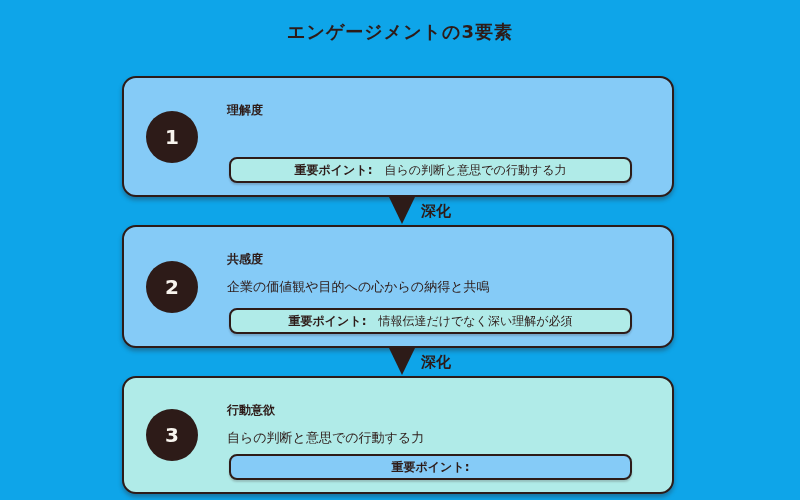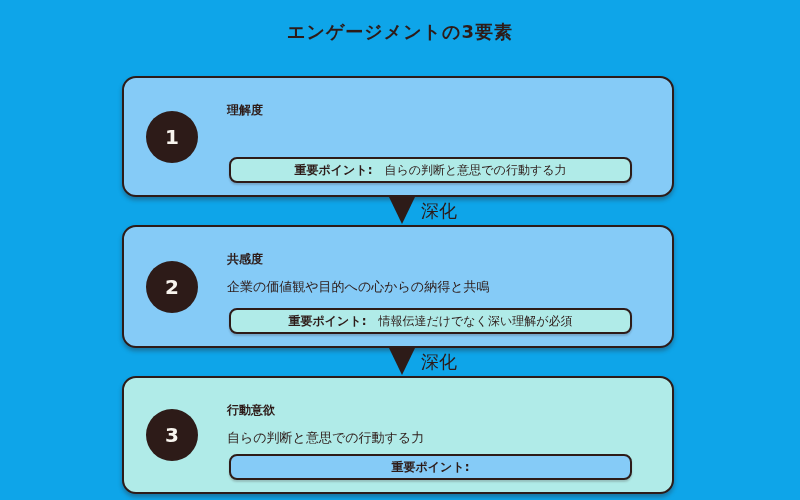--- a/index.html
+++ b/index.html
@@ -49,21 +49,21 @@
   .connector { position:relative; height:28px; width:100%; }
   .connector-arrow {
     position:absolute; left:267px; top:0;
     width:0; height:0;
     border-left:13px solid transparent;
     border-right:13px solid transparent;
     border-top:27px solid #2D1B18;
   }
   .connector-label {
     position:absolute; left:299px; top:50%; transform:translateY(-50%);
-    font-size:18px; font-weight:400;
+    font-size:15px; font-weight:700;
   }
 </style>
 </head>
 <body>
 
 <div class="canvas">
 
   <div class="page-title">エンゲージメントの3要素</div>
 
   <div class="stack">

